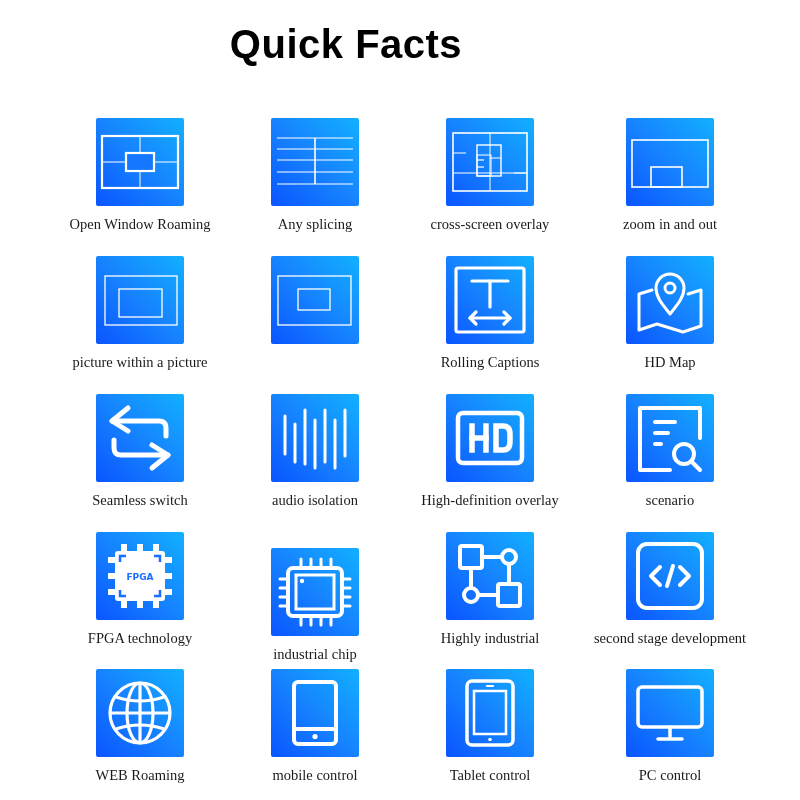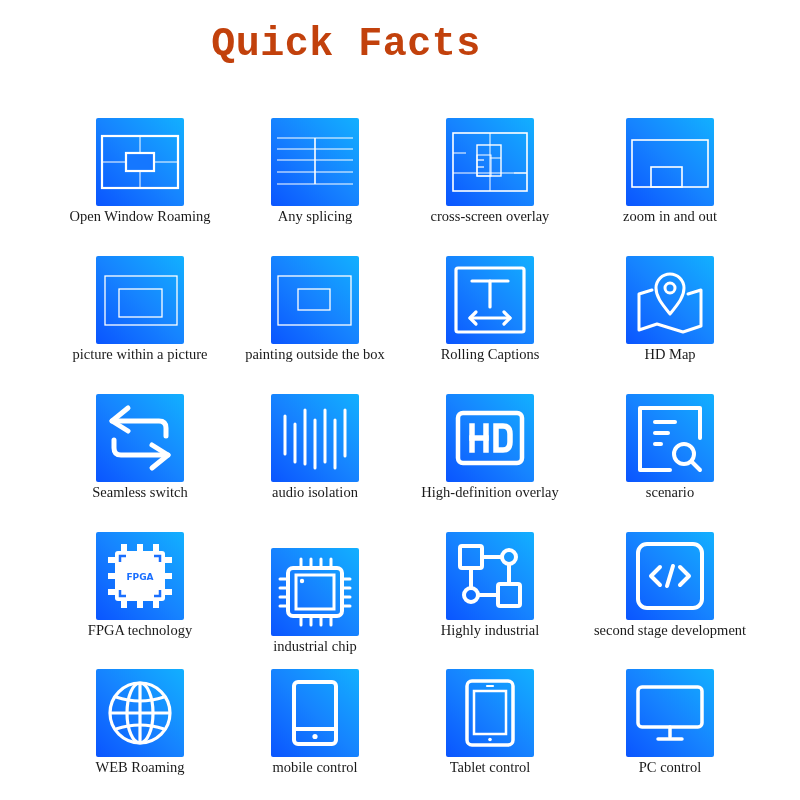--- a/index.html
+++ b/index.html
@@ -1,22 +1,22 @@
 <!DOCTYPE html>
 <html><head>
 <meta charset="utf-8">
 <style>
   html, body { margin: 0; padding: 0; background: #ffffff; }
   body { width: 800px; height: 800px; position: relative; overflow: hidden; font-family: "DejaVu Serif", "Liberation Serif", serif; }
-  .title { position: absolute; left: 0; top: 22px; width: 692px; text-align: center; font-family: Liberation Mono, monospace; font-size: 40px; font-weight: bold; color: #c2410c; letter-spacing: 0.5px; }
+  .title { position: absolute; left: 0; top: 22px; width: 692px; text-align: center; font-family: Liberation Sans, sans-serif; font-size: 40px; font-weight: bold; color: #000000; letter-spacing: 0.5px; }
   .item { position: absolute; width: 180px; text-align: center; }
   .tile { width: 88px; height: 88px; margin: 0 auto; border-radius: 2px;
           background: linear-gradient(45deg, #0a55ff 0%, #1683ff 50%, #12b0ff 100%); position: relative; }
   .tile svg { position: absolute; left: 0; top: 0; width: 88px; height: 88px; }
-  .label { margin-top: 2px; font-family: "Liberation Serif", serif; font-size: 14.5px; color: #1a1a1a; white-space: nowrap; }
+  .label { margin-top: 10px; font-family: "Liberation Serif", serif; font-size: 14.5px; color: #1a1a1a; white-space: nowrap; }
 </style>
 </head>
 <body>
 
 <div class="title">Quick Facts</div>
 
 <div class="item" style="left:50px;top:118px">
   <div class="tile">
     <svg viewBox="0 0 88 88" fill="none" stroke="#fff">
       <rect x="6" y="18" width="76" height="52" stroke-width="2.2"></rect>
@@ -80,21 +80,20 @@
   <div class="label">picture within a picture</div>
 </div>
 
 <div class="item" style="left:225px;top:256px">
   <div class="tile">
     <svg viewBox="0 0 88 88" fill="none" stroke="#fff" stroke-width="1.3">
       <rect x="7" y="20" width="73" height="49"></rect>
       <rect x="27" y="33" width="32" height="21"></rect>
     </svg>
   </div>
-  <div class="label">painting outside the box</div>
 </div>
 
 <div class="item" style="left:400px;top:256px">
   <div class="tile">
     <svg viewBox="0 0 88 88" fill="none" stroke="#fff" stroke-width="3.2" stroke-linecap="round" stroke-linejoin="round">
       <rect x="10" y="12" width="68" height="64" rx="2"></rect>
       <line x1="26" y1="25" x2="62" y2="25"></line>
       <line x1="44" y1="25" x2="44" y2="51"></line>
       <line x1="24" y1="62" x2="64" y2="62"></line>
       <polyline points="30,56 24,62 30,68"></polyline>

